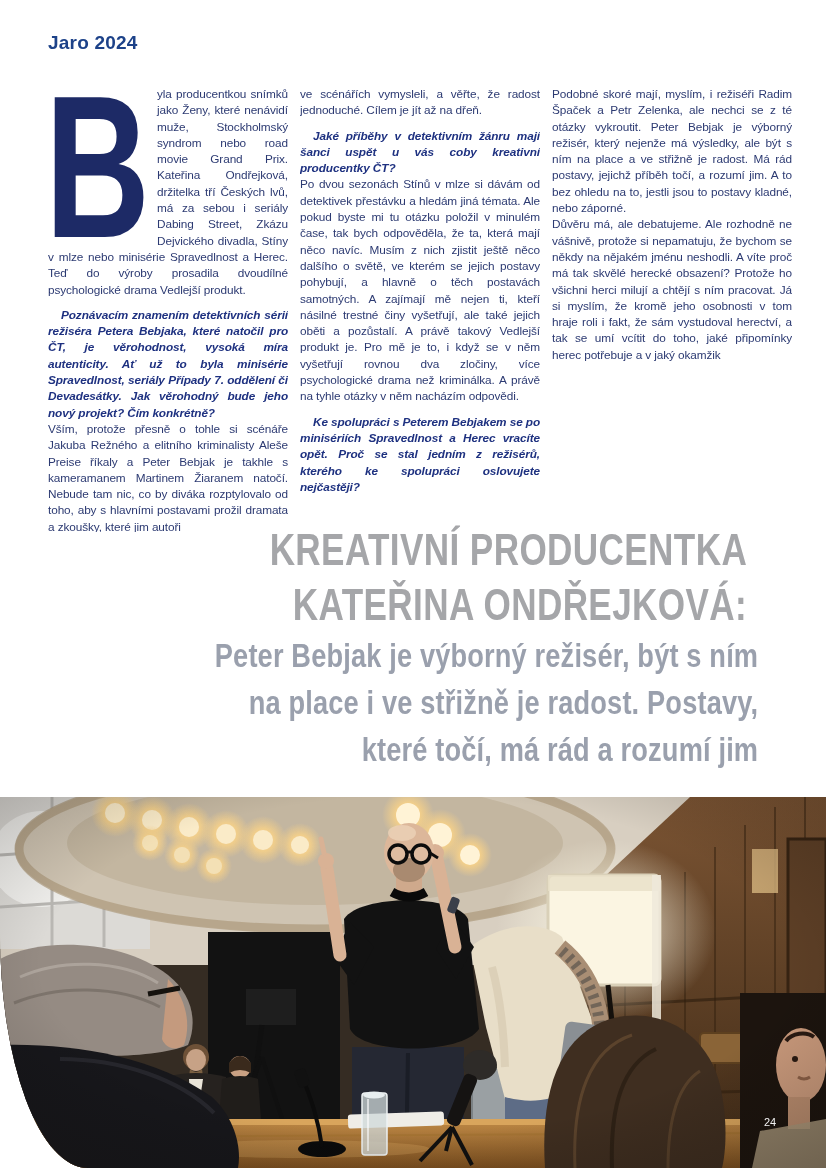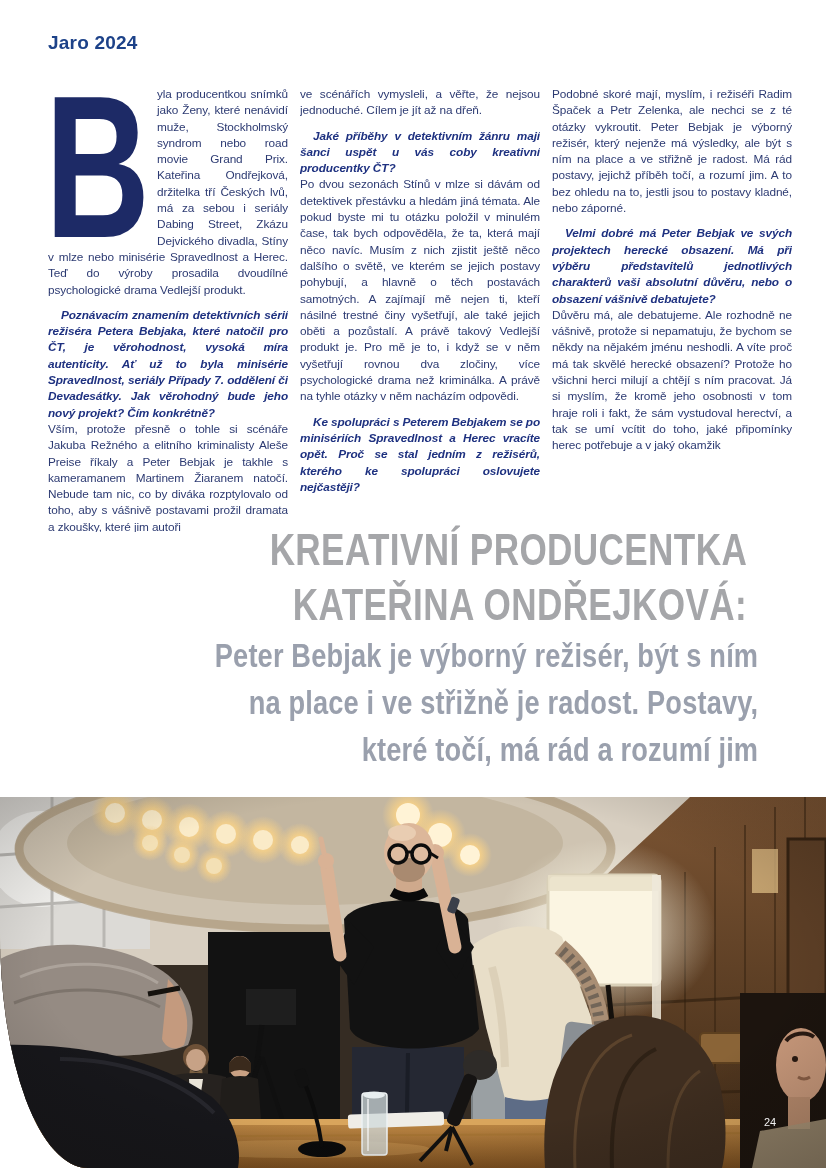--- a/index.html
+++ b/index.html
@@ -58,33 +58,32 @@
 
   <div class="columns">
 
     <div class="col">
       <p>
         <span class="dropcap"><svg width="102" height="150" viewBox="0 0 102 150" aria-hidden="true">
               <text transform="scale(0.72,1)" x="-4" y="148" font-family="Liberation Sans, DejaVu Sans, sans-serif" font-size="202" font-weight="bold" fill="#1d2a66">B</text>
             </svg></span><span>yla producentkou snímků jako Ženy, které nenávidí muže, Stockholmský syndrom nebo road movie Grand Prix. Kateřina Ondřejková, držitelka tří Českých lvů, má za sebou i seriály Dabing Street, Zkázu Dejvického divadla, Stíny v mlze nebo minisérie Spravedlnost a Herec. Teď do výroby prosadila dvoudílné psychologické drama Vedlejší produkt.</span>
       </p>
       <p class="q">Poznávacím znamením detektivních sérií režiséra Petera Bebjaka, které natočil pro ČT, je věrohodnost, vysoká míra autenticity. Ať už to byla minisérie Spravedlnost, seriály Případy 7. oddělení či Devadesátky. Jak věrohodný bude jeho nový projekt? Čím konkrétně?</p>
-      <p class="a">Vším, protože přesně o tohle si scénáře Jakuba Režného a elitního kriminalisty Aleše Preise říkaly a Peter Bebjak je takhle s kameramanem Martinem Žiaranem natočí. Nebude tam nic, co by diváka rozptylovalo od toho, aby s vášnivě postavami prožil dramata a zkoušky, které jim autoři</p>
+      <p class="a">Vším, protože přesně o tohle si scénáře Jakuba Režného a elitního kriminalisty Aleše Preise říkaly a Peter Bebjak je takhle s kameramanem Martinem Žiaranem natočí. Nebude tam nic, co by diváka rozptylovalo od toho, aby s hlavními postavami prožil dramata a zkoušky, které jim autoři</p>
     </div>
 
     <div class="col">
-      <p class="a">ve scénářích vymysleli, a věřte, že nejsou jednoduché. Cílem je jít až na dřeň.</p>
+      <p class="a">ve scénářích vymysleli, a věřte, že radost jednoduché. Cílem je jít až na dřeň.</p>
       <p class="q">Jaké příběhy v detektivním žánru mají šanci uspět u vás coby kreativní producentky ČT?</p>
       <p class="a">Po dvou sezonách Stínů v mlze si dávám od detektivek přestávku a hledám jiná témata. Ale pokud byste mi tu otázku položil v minulém čase, tak bych odpověděla, že ta, která mají něco navíc. Musím z nich zjistit ještě něco dalšího o světě, ve kterém se jejich postavy pohybují, a hlavně o těch postavách samotných. A zajímají mě nejen ti, kteří násilné trestné činy vyšetřují, ale také jejich oběti a pozůstalí. A právě takový Vedlejší produkt je. Pro mě je to, i když se v něm vyšetřují rovnou dva zločiny, více psychologické drama než kriminálka. A právě na tyhle otázky v něm nacházím odpovědi.</p>
       <p class="q">Ke spolupráci s Peterem Bebjakem se po minisériích Spravedlnost a Herec vracíte opět. Proč se stal jedním z režisérů, kterého ke spolupráci oslovujete nejčastěji?</p>
     </div>
 
     <div class="col">
       <p class="a">Podobné skoré mají, myslím, i režiséři Radim Špaček a Petr Zelenka, ale nechci se z té otázky vykroutit. Peter Bebjak je výborný režisér, který nejenže má výsledky, ale být s ním na place a ve střižně je radost. Má rád postavy, jejichž příběh točí, a rozumí jim. A to bez ohledu na to, jestli jsou to postavy kladné, nebo záporné.</p>
-      <p class="q">Velmi dobré má Peter Bebjak ve svých projektech herecké obsazení. Má při výběru představitelů jednotlivých charakterů vaši absolutní důvěru, nebo o obsazení vášnivě debatujete?</p>
       <p class="a">Důvěru má, ale debatujeme. Ale rozhodně ne vášnivě, protože si nepamatuju, že bychom se někdy na nějakém jménu neshodli. A víte proč má tak skvělé herecké obsazení? Protože ho všichni herci milují a chtějí s ním pracovat. Já si myslím, že kromě jeho osobnosti v tom hraje roli i fakt, že sám vystudoval herectví, a tak se umí vcítit do toho, jaké připomínky herec potřebuje a v jaký okamžik</p>
     </div>
 
   </div>
 
   <div class="headline">
     <div>
       <span class="kline">KREATIVNÍ PRODUCENTKA</span>
       <span class="kline">KATEŘINA ONDŘEJKOVÁ:</span>
     </div>

